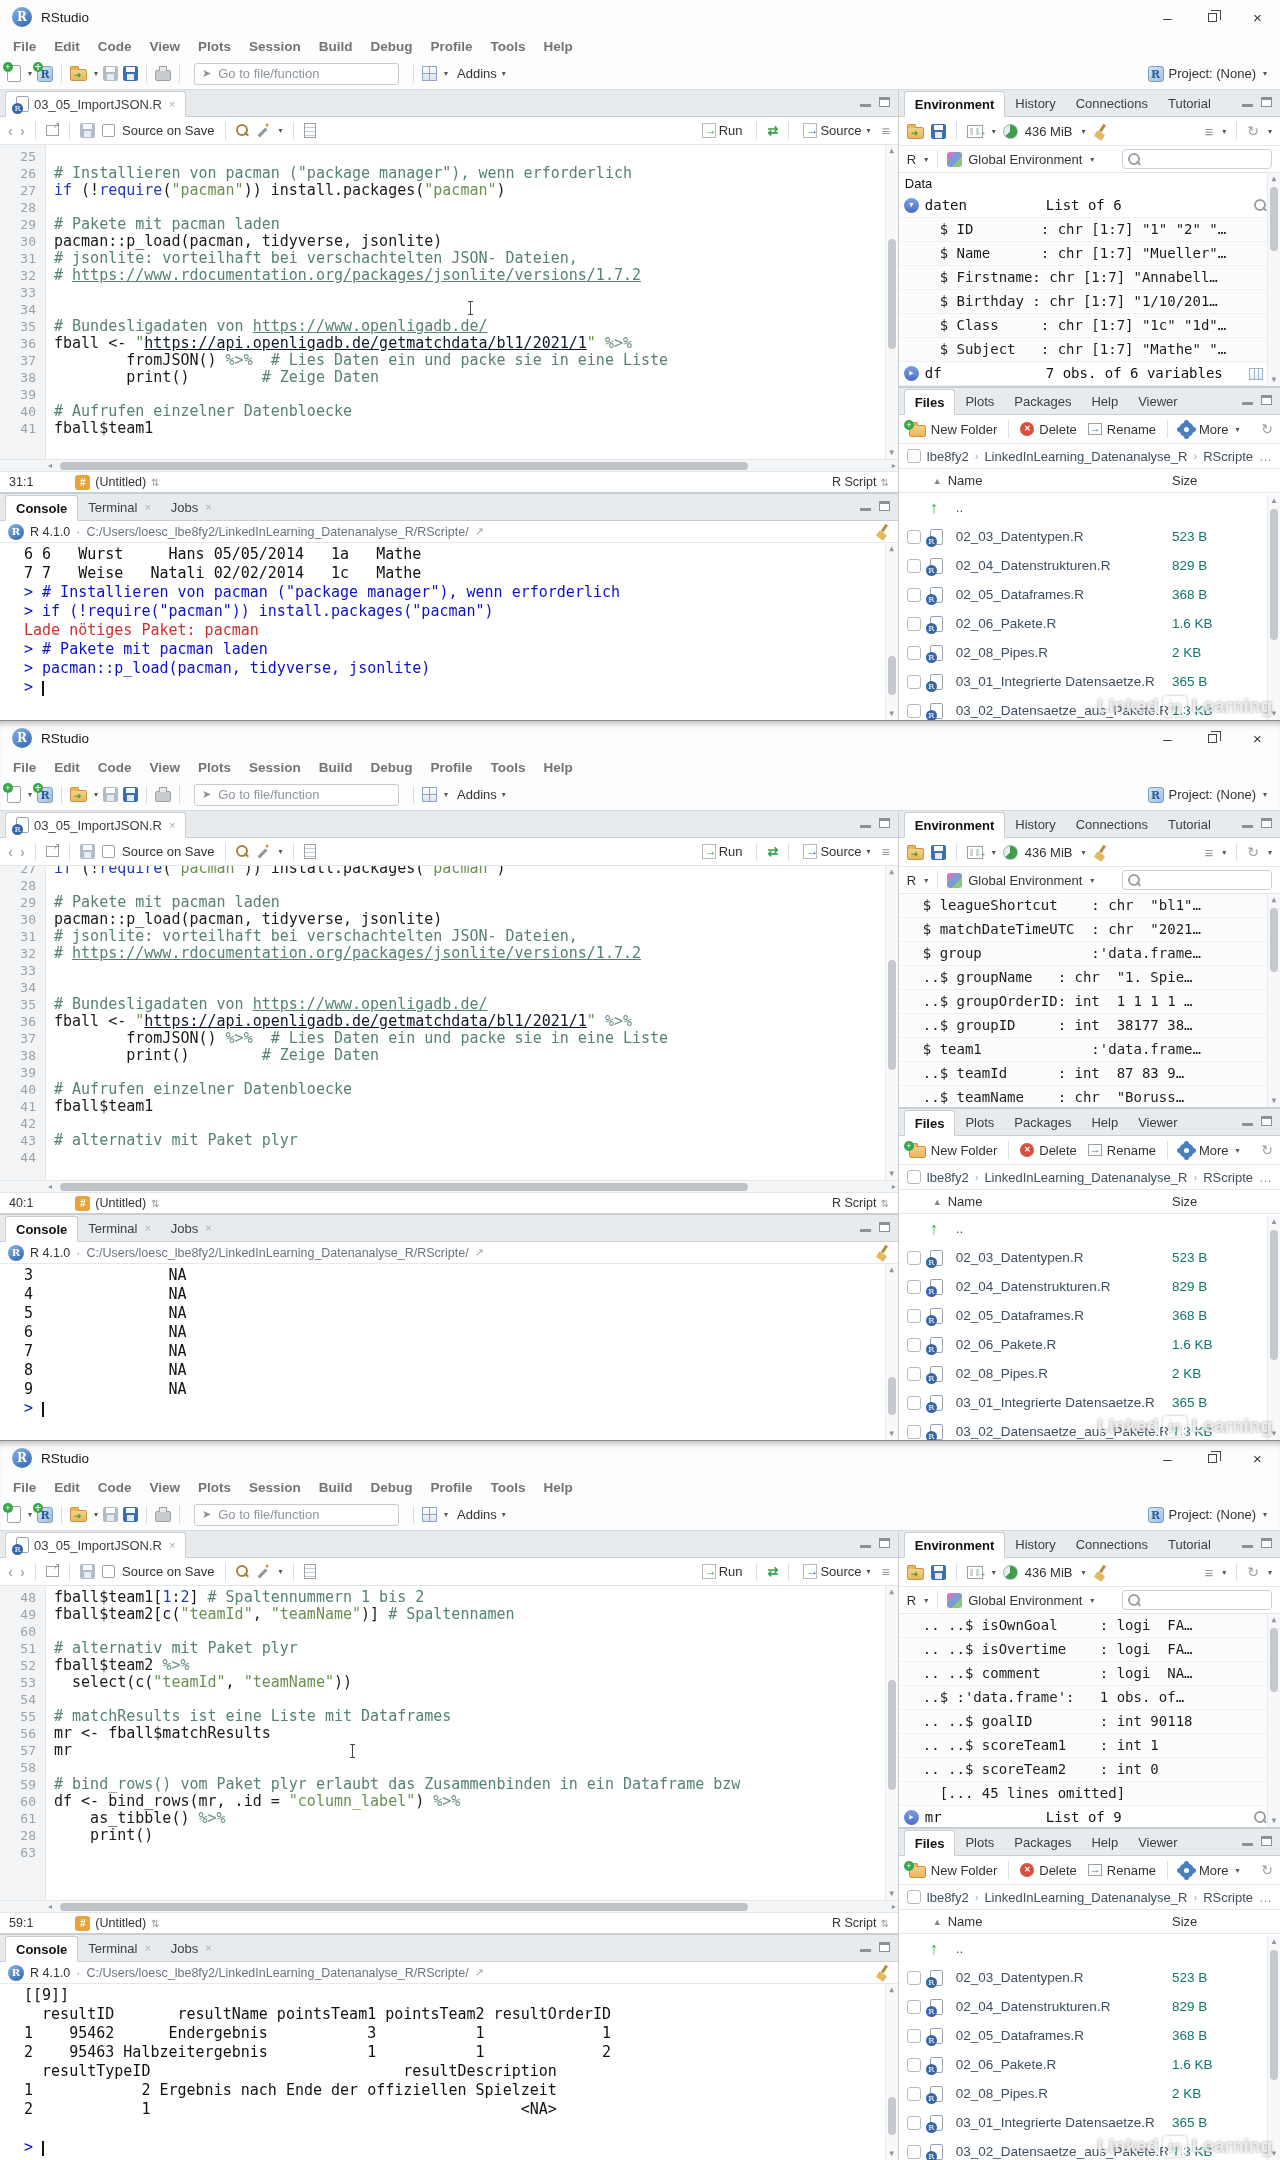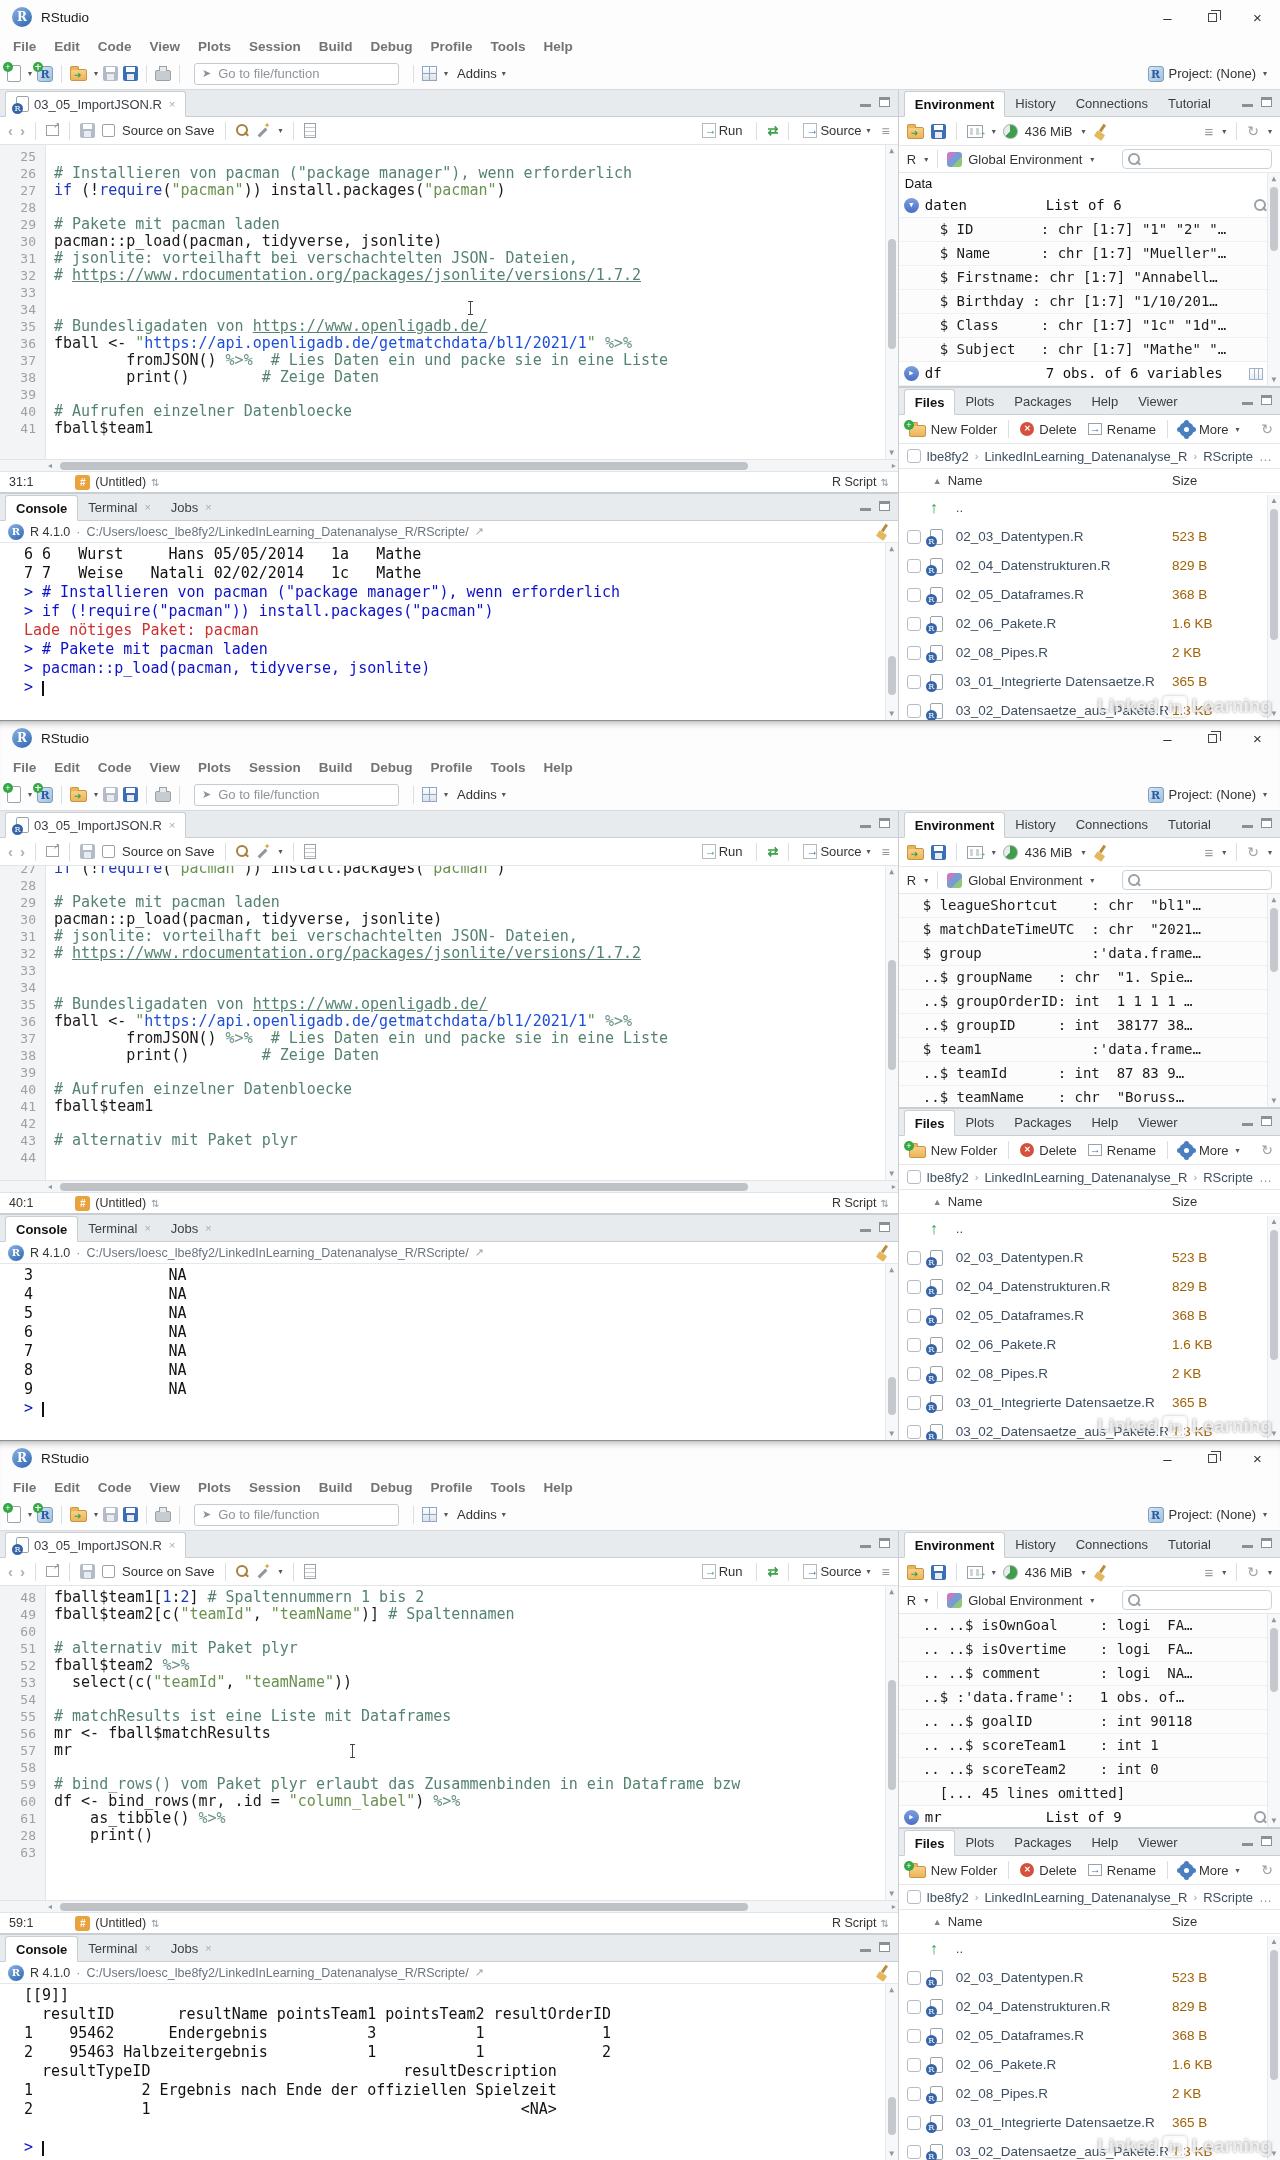--- a/index.html
+++ b/index.html
@@ -105,21 +105,21 @@
   .i-outline { color:#8f98a0; font-size:14px; }
 
   .code { flex:1; display:flex; position:relative; overflow:hidden;
           font-family:"DejaVu Sans Mono","Liberation Mono",monospace; font-size:15px; line-height:17px; }
   .gutter { width:46px; background:#f3f4f5; color:#9aa2a8; text-align:right; padding:3px 9px 0 0;
             border-right:1px solid #e4e7e9; font-size:13px; flex:none; overflow:hidden; }
   .gl { height:17px; }
   .code-lines { flex:1; padding:3px 0 0 8px; white-space:pre; color:#1a1a1a; position:relative; overflow:hidden; }
   .cl { height:17px; white-space:pre; }
   .sg.t { color:#1a1a1a; } .sg.c { color:#55836f; } .sg.cu { color:#55836f; text-decoration:underline; }
-  .sg.s { color:#6a9150; } .sg.su { color:#1d4ed8; }
+  .sg.s { color:#6a9150; } .sg.su { color:#0f172a; text-decoration:underline; }
   .sg.k { color:#2239b8; } .sg.n { color:#2239b8; } .sg.o { color:#6a9387; }
   .ibeam { position:absolute; width:1px; height:14px; background:#444; }
   .ibeam::before, .ibeam::after { content:""; position:absolute; left:-2px; width:5px; height:1px; background:#444; }
   .ibeam::before { top:0; } .ibeam::after { bottom:0; }
 
   .vscroll { position:absolute; right:0; top:0; bottom:0; width:13px; background:#f7f8f9; border-left:1px solid #e7eaec; }
   .sarr { color:#8f98a0; font-size:8px; display:block; text-align:center; line-height:12px; }
   .sarr.bottom { position:absolute; bottom:0; left:0; right:0; }
   .vthumb { position:absolute; left:2px; right:2px; top:30%; height:35%; background:#c5c9cd; border-radius:4px; }
   .hscroll { height:12px; background:#f4f5f6; border-top:1px solid #e2e5e7; position:relative; flex:none; }
@@ -209,21 +209,21 @@
   .fsize-h { width:108px; }
   .flist { flex:1; overflow:hidden; }
   .frow { height:29px; display:flex; align-items:center; font-size:13.5px; padding-left:8px; }
   .fico-slot { width:26px; display:flex; justify-content:flex-start; margin-left:9px; }
   .rfile { width:13px; height:16px; background:#fff; border:1px solid #9aa4ac; border-radius:2px; position:relative; }
   .rfile::after { content:"R"; position:absolute; left:-5px; bottom:-3px; width:11px; height:11px; background:#3565a8;
                   color:#fff; border-radius:50%; font-size:8px; line-height:11px; text-align:center;
                   font-family:"DejaVu Serif",serif; }
   .i-up { color:#2ea44f; font-size:16px; font-weight:bold; line-height:14px; }
   .fname { flex:1; color:#3d4f60; overflow:hidden; white-space:nowrap; }
-  .fsize { width:108px; color:#a16207; }
+  .fsize { width:108px; color:#0f766e; }
   .fscroll { position:absolute; right:0; top:107px; bottom:0; width:13px; background:#f7f8f9; border-left:1px solid #e7eaec; }
   .fthumb { position:absolute; left:2px; right:2px; top:14px; height:58%; background:#c5c9cd; border-radius:4px; }
 
   .wm { position:absolute; right:8px; bottom:3px; display:flex; align-items:center; gap:5px; z-index:6;
         font-size:19px; font-weight:bold; color:rgba(250,250,250,.78);
         text-shadow:0 0 3px rgba(110,110,110,.75); }
   .wm-in { border:2px solid rgba(250,250,250,.78); border-radius:4px; padding:0 3px; font-size:15px; line-height:17px;
            box-shadow:0 0 3px rgba(110,110,110,.5); }
 </style>
 </head>

